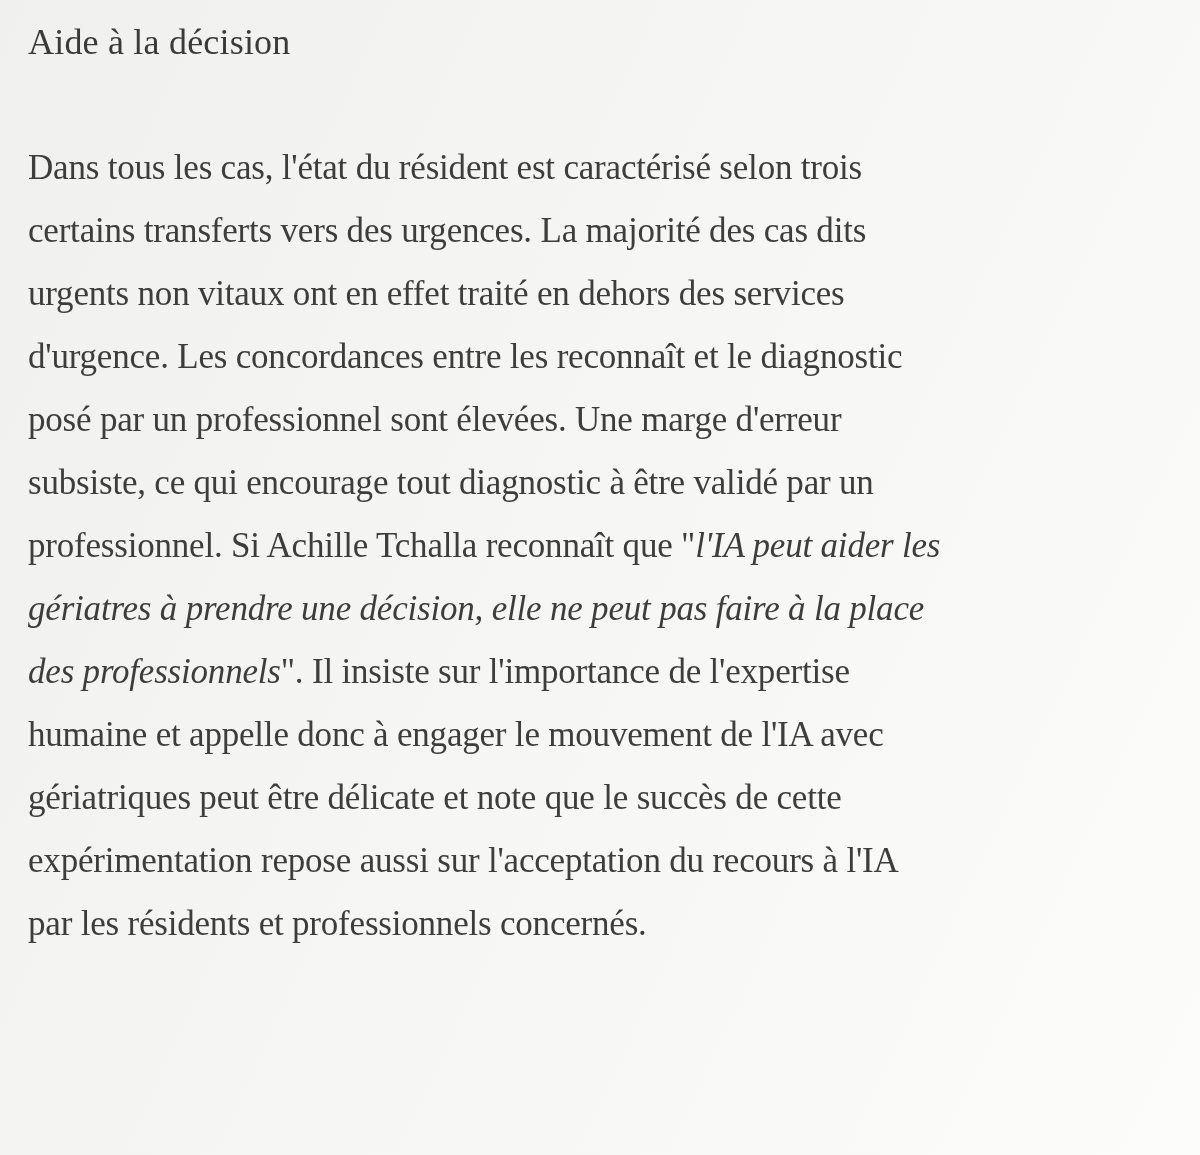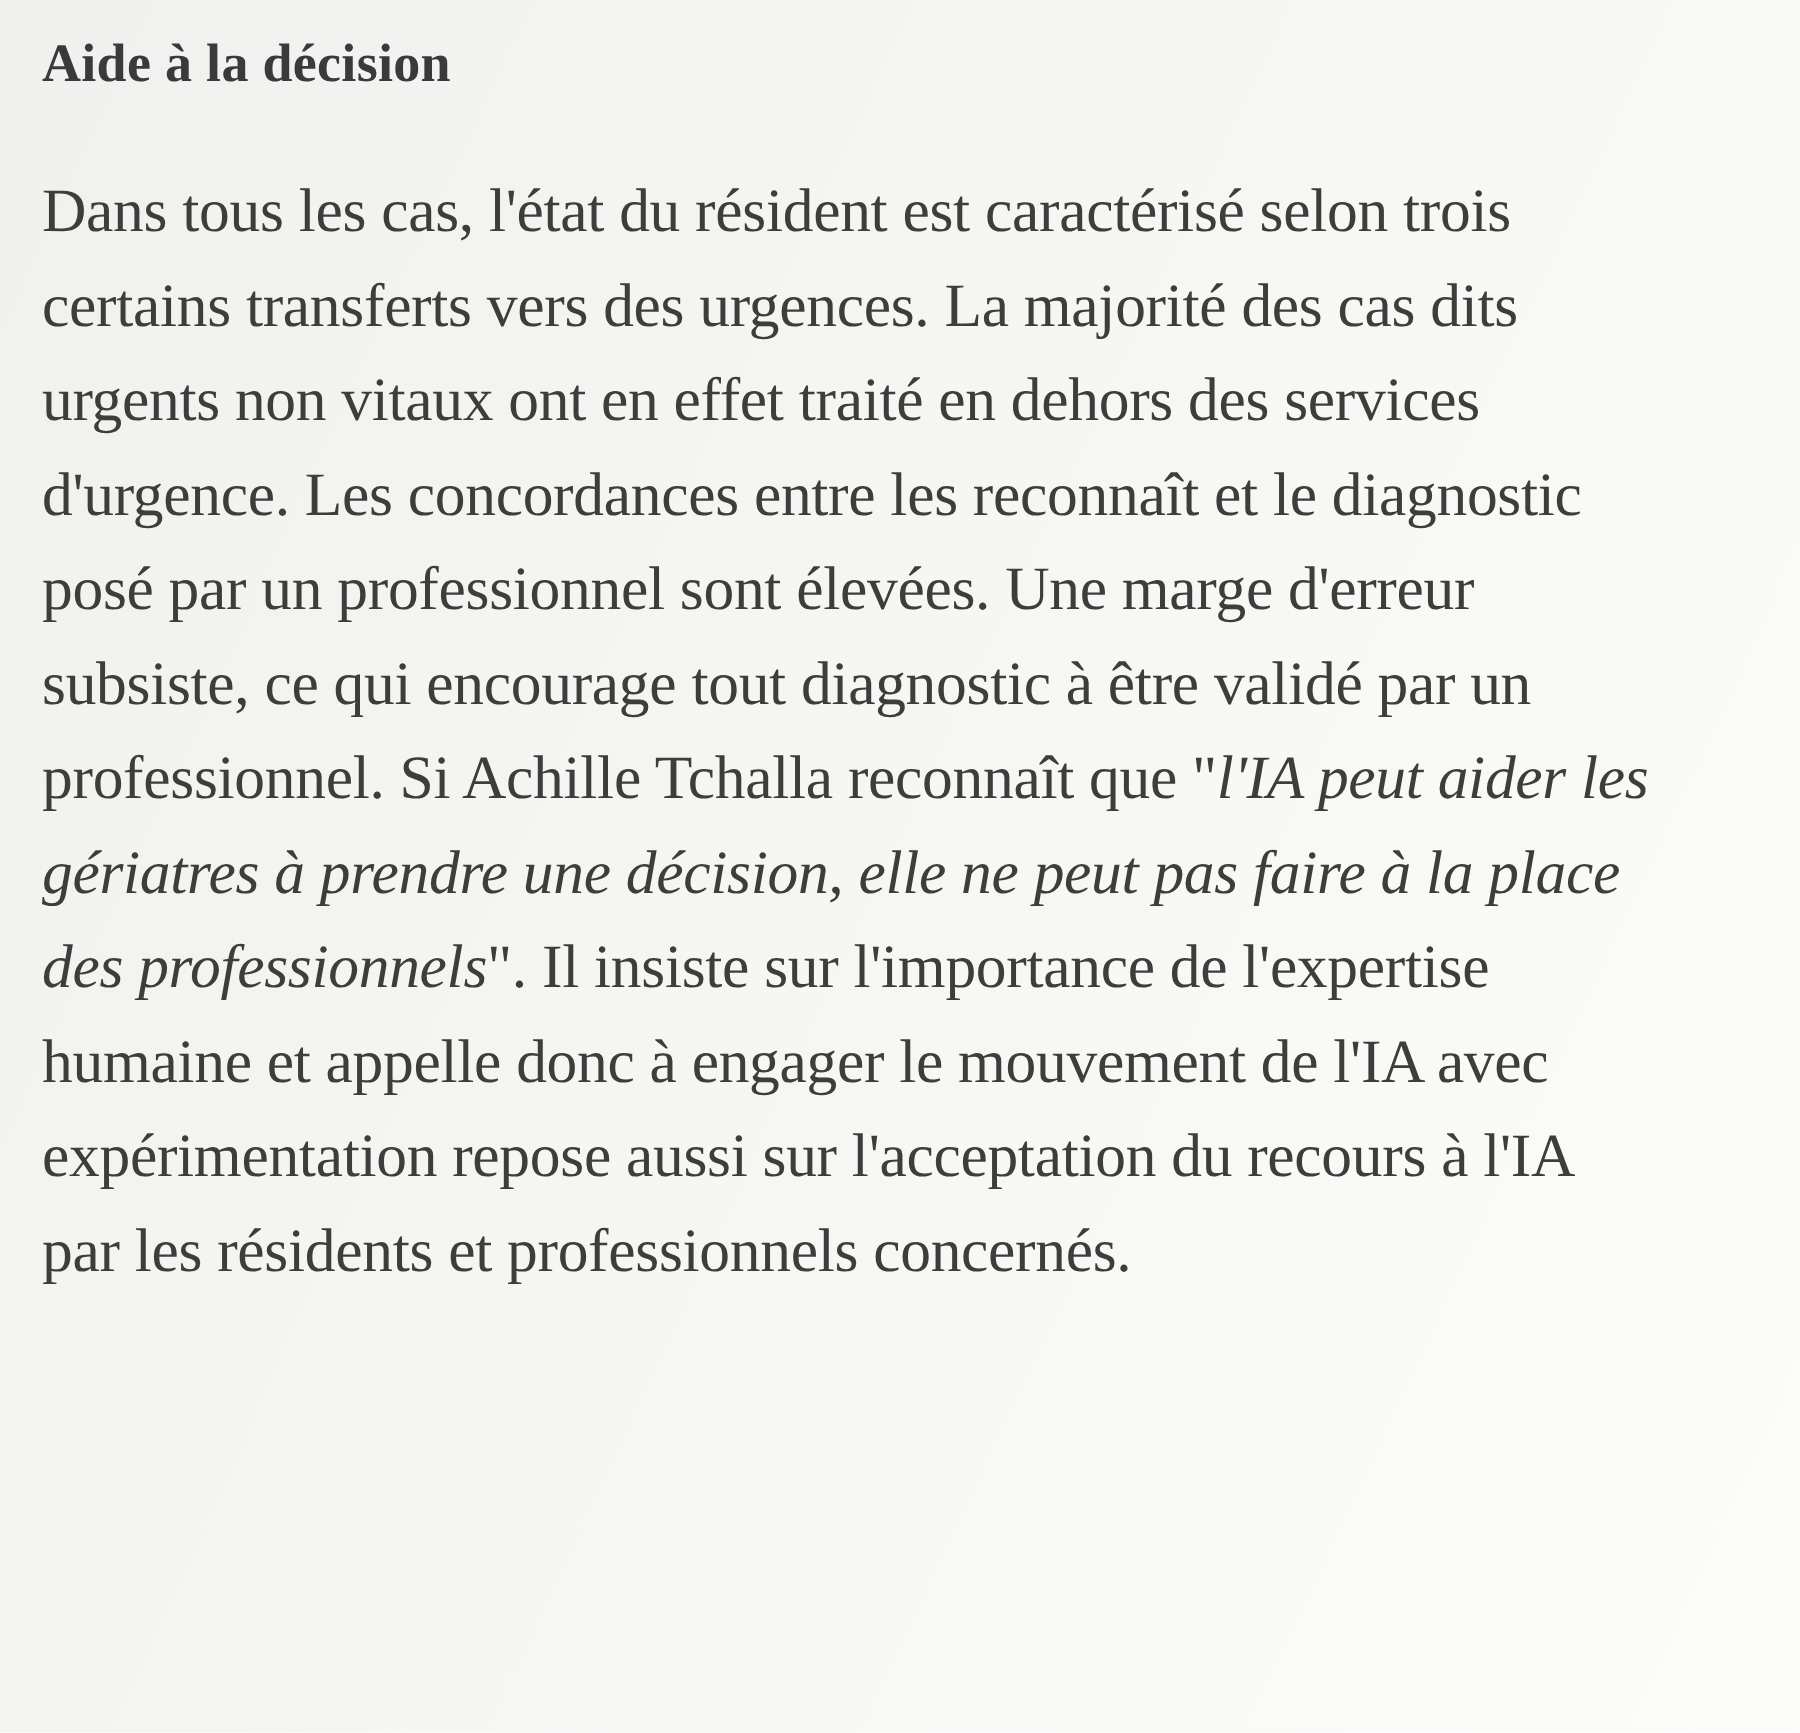--- a/index.html
+++ b/index.html
@@ -11,29 +11,29 @@
     height: 1155px;
     overflow: hidden;
     background: linear-gradient(115deg, #f0f0ee 0%, #f6f6f4 50%, #fcfcfb 100%);
     font-family: "Liberation Serif", "DejaVu Serif", serif;
     -webkit-font-smoothing: antialiased;
   }
   .article {
     padding: 21px 30px 0 28px;
   }
   .article h2 {
-    margin: 0 0 45px 0;
+    margin: 0 0 72px 0;
     font-size: 36px;
     line-height: 43px;
-    font-weight: 700;
+    font-weight: 400;
     color: #3a3a3a;
     letter-spacing: 0.2px;
   }
   .paragraph {
-    font-size: 41px;
+    font-size: 35px;
     color: #3d3d3c;
     letter-spacing: -0.2px;
   }
   .paragraph .line {
     display: block;
     height: 63px;
     line-height: 63px;
     white-space: nowrap;
   }
   .paragraph em {
@@ -48,16 +48,17 @@
       <span class="line"><span>Dans tous les cas, l'état du résident est caractérisé selon trois</span></span>
       <span class="line"><span>certains transferts vers des urgences. La majorité des cas dits</span></span>
       <span class="line"><span>urgents non vitaux ont en effet traité en dehors des services</span></span>
       <span class="line"><span>d'urgence. Les concordances entre les reconnaît et le diagnostic</span></span>
       <span class="line"><span>posé par un professionnel sont élevées. Une marge d'erreur</span></span>
       <span class="line"><span>subsiste, ce qui encourage tout diagnostic à être validé par un</span></span>
       <span class="line"><span>professionnel. Si Achille Tchalla reconnaît que "</span><em>l'IA peut aider les</em></span>
       <span class="line"><em>gériatres à prendre une décision, elle ne peut pas faire à la place</em></span>
       <span class="line"><em>des professionnels</em><span>". Il insiste sur l'importance de l'expertise</span></span>
       <span class="line"><span>humaine et appelle donc à engager le mouvement de l'IA avec</span></span>
+      <span class="line"><span>gériatriques peut être délicate et note que le succès de cette</span></span>
       <span class="line"><span>expérimentation repose aussi sur l'acceptation du recours à l'IA</span></span>
       <span class="line"><span>par les résidents et professionnels concernés.</span></span>
     </div>
 </main>
 
 </body></html>

